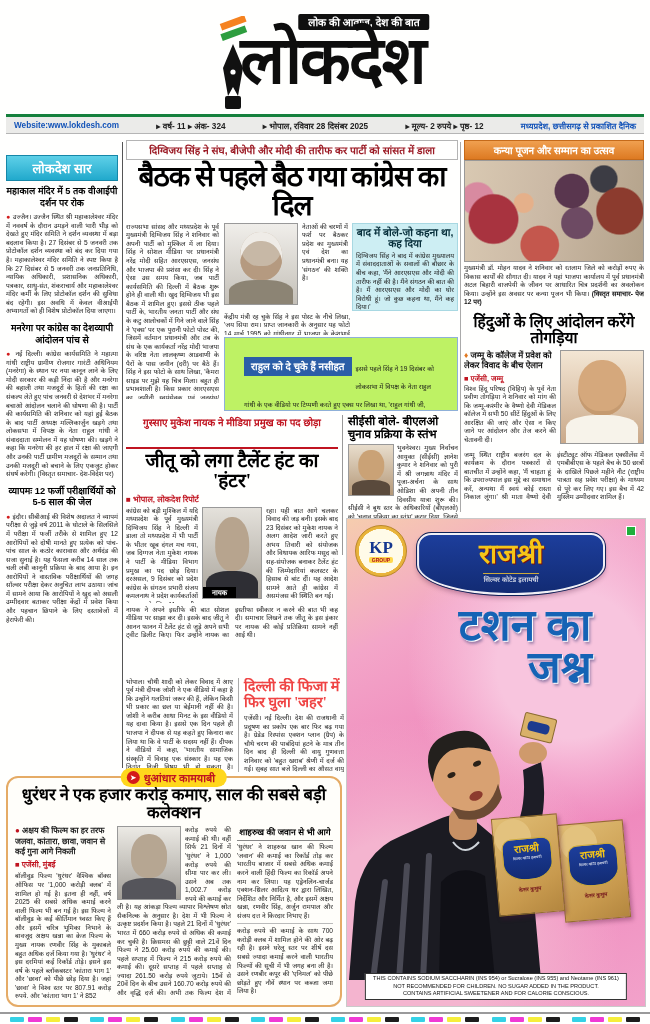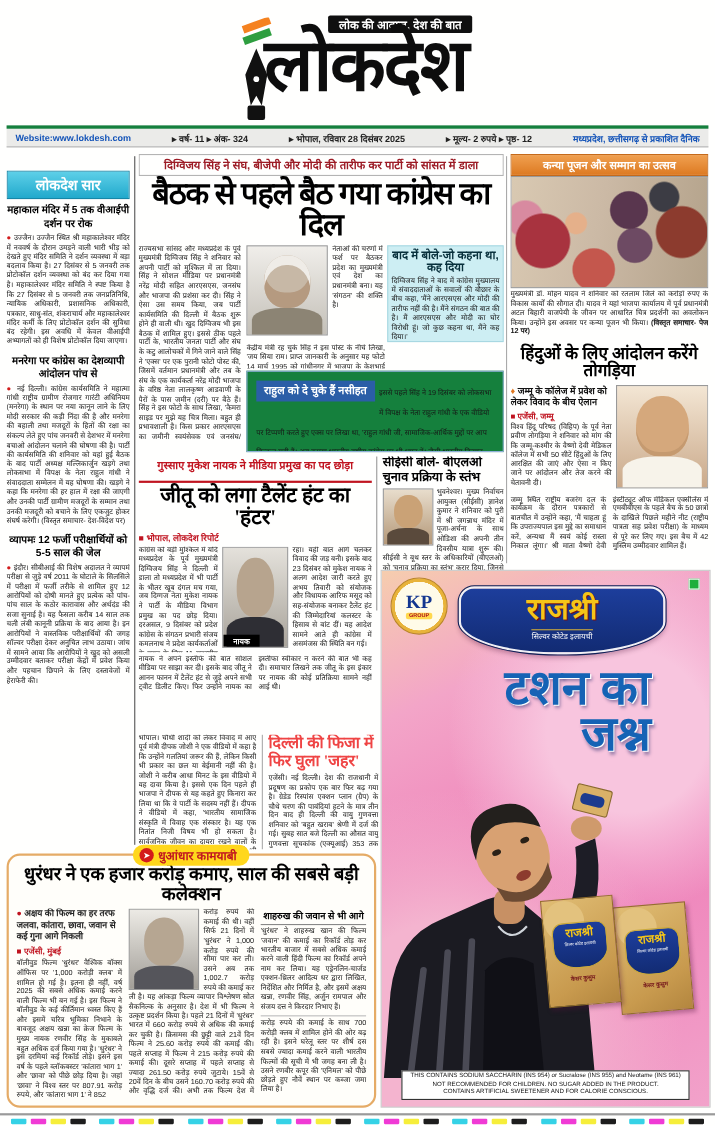--- a/index.html
+++ b/index.html
@@ -46,28 +46,28 @@
   .portrait::before{content:"";position:absolute;left:50%;top:10%;width:58%;height:60%;transform:translateX(-50%);
            border-radius:48% 48% 44% 44%;background:#c99b72}
   .portrait::after{content:"";position:absolute;left:6%;right:6%;bottom:-2%;height:32%;
            border-radius:42% 42% 0 0;background:#43434b}
   .ph-digvijay::before{background:#c7b8a6;box-shadow:inset 0 9px 0 #efece7, inset 0 -14px 0 #b59a80}
   .ph-digvijay::after{background:#8c8474}
   .qr{width:46px;height:84px;overflow:hidden}
   .sidebox{width:106px;height:88px;background:#cdeef3;border:1px solid #a8d8e2;padding:3px;overflow:hidden}
   .sbx-head{font-weight:800;font-size:10.5px;line-height:1.1;text-align:center;color:#08303c;margin-bottom:2px}
   .quote-under{width:126px;height:22px;overflow:hidden;margin:2px 0}
-  .rahulbox{border:1px solid #8fb0d8;background:#15803d;padding:8px;height:74px;overflow:hidden}
+  .rahulbox{border:1px solid #8fb0d8;background:#bef264;padding:19px;height:74px;overflow:hidden}
   .rahul-head{float:left;background:#2b5ea7;color:#fff;font-weight:800;font-size:10px;padding:4px 7px;
               margin:0 4px 2px 0;line-height:1.1}
   
   .midrow{display:flex;margin-top:4px}
   .jeetu{width:216px;padding-right:4px}
   .kicker2{color:#c01420;font-weight:800;font-size:10px;text-align:center;border-bottom:2px solid #c01420;
-           padding-bottom:8px;margin-bottom:2px}
+           padding-bottom:18px;margin-bottom:2px}
   .jeetu-hl{font-size:19px;font-weight:800;text-align:center;line-height:1.05;color:#000;
             font-family:"Liberation Serif",serif;margin-bottom:2px}
   .jrow{display:flex;gap:4px;height:96px;overflow:hidden}
   .jrow .jc{flex:1}
   .ph-nayak{width:60px;height:92px;background:linear-gradient(#e4e1db,#a9a49b);flex:0 0 60px}
   .ph-nayak::before{background:#b7a48e}
   .ph-nayak::after{background:#2e2e34}
   .jcap{position:absolute;left:0;bottom:0;background:#000;color:#fff;font-size:7px;font-weight:bold;
         padding:1px 9px;z-index:2}
   .jcont{margin-top:3px;column-count:2;column-gap:6px;height:66px;overflow:hidden}

